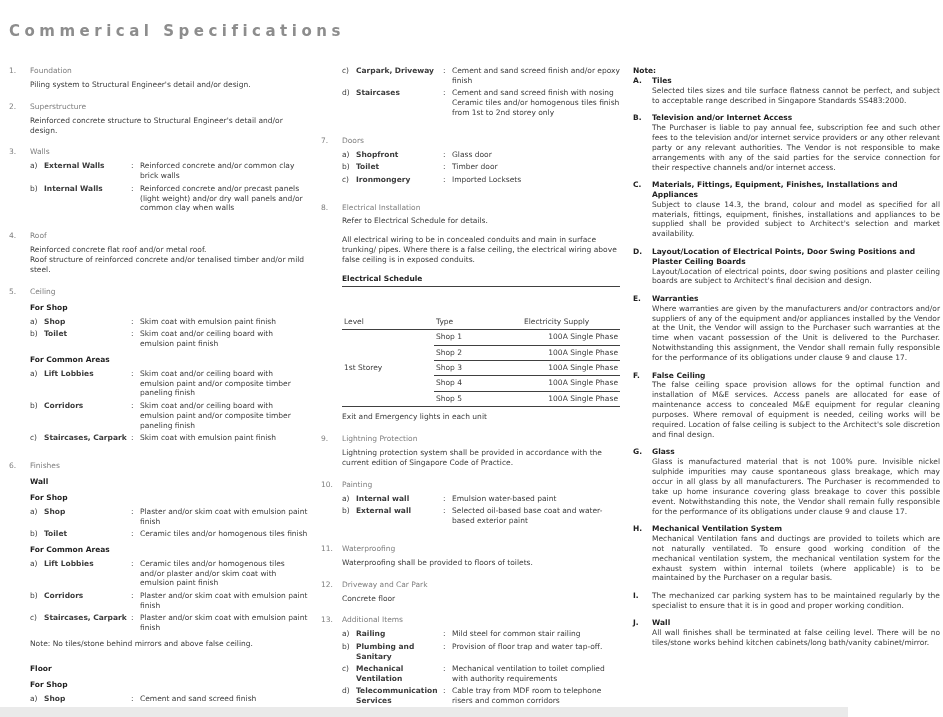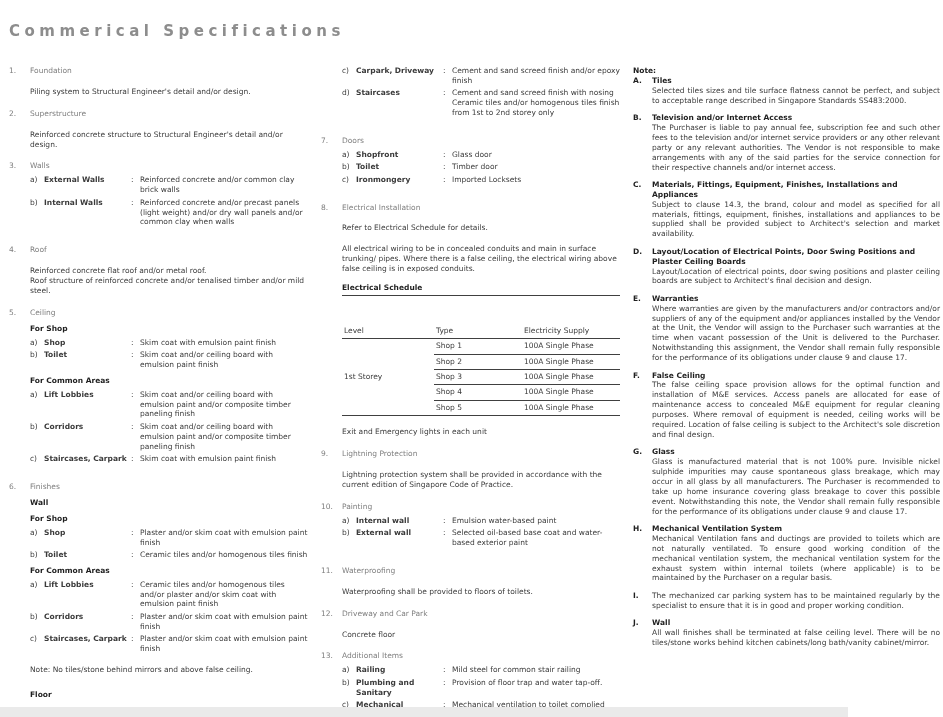--- a/index.html
+++ b/index.html
@@ -15,42 +15,42 @@
     font-size:15px;font-weight:700;color:#8d8d8d;letter-spacing:4.5px;white-space:nowrap;
   }
   .columns{position:absolute;top:66px;left:9px;display:flex;gap:13px;}
   .col{width:299px;flex:none;}
   .col3{width:307px;}
   
   .sec{display:flex;margin-bottom:12px;}
   .sec-num{width:21px;flex:none;color:#7e7e7e;}
   .sec-main{flex:1;min-width:0;}
   .sec-title{color:#7e7e7e;margin-bottom:4px;}
-  .para{margin:11px 0 9px;white-space:pre-line;}
+  .para{margin:4px 0 9px;white-space:pre-line;}
   .para:last-child{margin-bottom:0;}
   .subhead{font-weight:700;color:#1f1f1f;margin:6px 0 4px;}
   .subhead.gap{margin-top:15px;}
   .subhead.tablehead{margin:2px 0 2px;}
   .items{margin:0 0 6px;}
   .item{display:flex;margin-bottom:2.5px;align-items:flex-start;}
   .ltr{width:14px;flex:none;}
   .lbl{width:83px;flex:none;padding-right:4px;font-weight:bold;}
   .cln{width:9px;flex:none;}
   .val{flex:1;min-width:0;}
   
   .etable{
     display:grid;grid-template-columns:92px 88px 1fr;
     border-top:1.6px solid #404040;border-bottom:1.6px solid #404040;
     margin:1px 0 5px;
   }
   .etable .cell{padding:2px 2px 2.5px;}
   .etable .hd{border-bottom:1.5px solid #404040;margin-top:28px;}
   .etable .lvl{grid-column:1;grid-row:2 / span 5;align-self:center;}
   .etable .c2{grid-column:2;}
-  .etable .c3{grid-column:3;}
+  .etable .c3{grid-column:3;text-align:right;}
   .etable .sep{border-top:1px solid #404040;}
   
   .note-head{font-weight:700;color:#1f1f1f;margin-bottom:0;}
   .note{display:flex;margin-bottom:7.5px;}
   .note-ltr{width:19px;flex:none;font-weight:700;color:#1f1f1f;}
   .note-main{flex:1;min-width:0;}
   .note-title{font-weight:700;color:#1f1f1f;}
   .note-body{text-align:justify;}
   .scan-edge{position:absolute;left:0;right:0;bottom:0;height:10px;background:#eaeaea;}
 </style>

